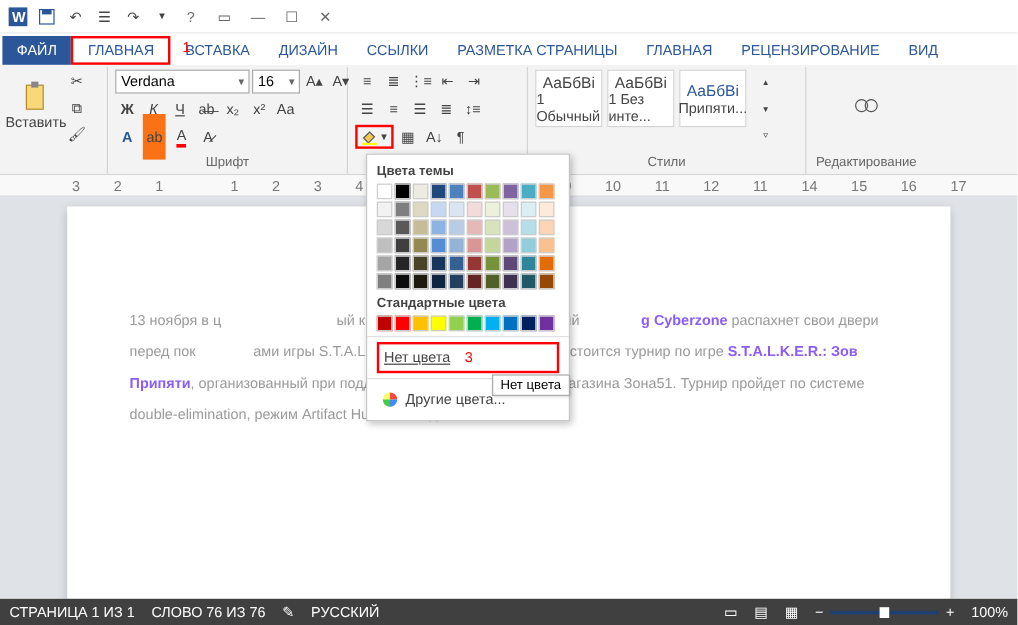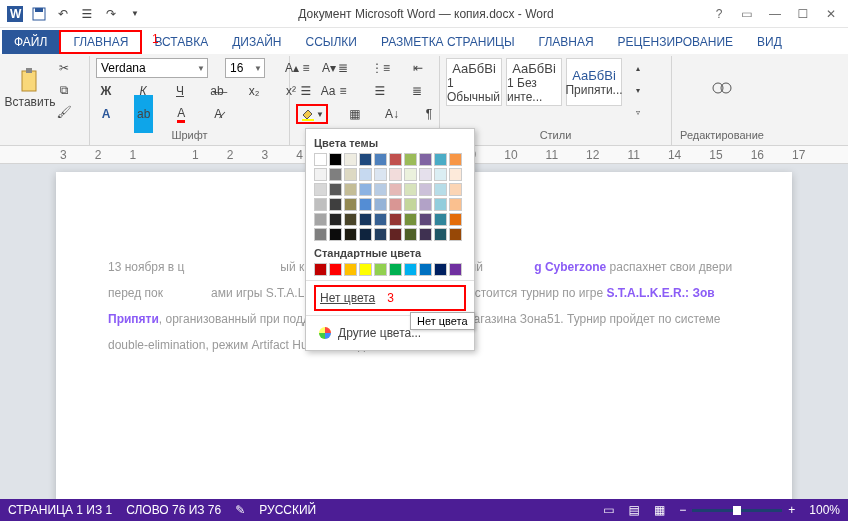--- a/index.html
+++ b/index.html
@@ -13,34 +13,34 @@
 .tabs{height:26px;background:#fff;display:flex;align-items:flex-end;padding-left:2px;position:relative}
 .tab{padding:0 12px;height:24px;display:flex;align-items:center;font-size:12px;color:#2b579a;cursor:pointer}
 .tab.file{background:#2b579a;color:#fff;height:24px}
 .tab.active{border:2px solid red;color:#2b579a}
 .callout1{position:absolute;left:152px;top:4px;color:red;font-size:12px}
 .ribbon{height:92px;background:#f3f3f3;border-bottom:1px solid #d4d4d4;display:flex;padding:2px 4px 0}
 .group{border-right:1px solid #d4d4d4;padding:2px 6px;display:flex;flex-direction:column;position:relative}
 .group-label{text-align:center;font-size:11px;color:#666;margin-top:auto;padding-bottom:2px}
 .group-body{flex:1;display:flex;gap:4px;align-items:flex-start}
 .vstack{display:flex;flex-direction:column;gap:2px}
-.hstack{display:flex;gap:17px;align-items:center}
+.hstack{display:flex;gap:2px;align-items:center}
 .rbtn{min-width:20px;height:20px;display:flex;align-items:center;justify-content:center;border:1px solid transparent;color:#444}
 .rbtn.big{width:40px;height:60px;flex-direction:column;font-size:11px}
 .rbtn.highlighted{border:2px solid red;padding:0 2px}
 .combo{height:20px;border:1px solid #ababab;background:#fff;display:flex;align-items:center;padding:0 2px 0 4px;font-size:12px}
 .combo .dd{margin-left:auto;font-size:8px;color:#666}
 .style-item{width:56px;height:48px;border:1px solid #d4d4d4;background:#fff;display:flex;flex-direction:column;align-items:center;justify-content:center;font-size:10px;color:#444}
 .style-item .sample{font-size:13px}
 .ruler{height:18px;background:#f9f9f9;border-bottom:1px solid #d4d4d4;display:flex;align-items:center;padding-left:60px;font-size:9px;color:#777;gap:28px;overflow:hidden}
 .doc-area{position:absolute;top:164px;bottom:22px;left:0;right:0;background:#dfe3e8;overflow:hidden}
 .page{position:absolute;left:56px;top:8px;width:736px;height:600px;background:#fff;box-shadow:0 2px 8px rgba(0,0,0,.2);padding:80px 52px 40px}
 .page p{font-size:18px;line-height:1.45;color:#9a9a9a;font-family:Verdana,sans-serif}
 .page b{color:#8b5cf6}
-.statusbar{position:absolute;bottom:0;left:0;right:0;height:22px;background:#4c1d95;color:#fff;display:flex;align-items:center;padding:0 8px;font-size:11px;gap:14px}
+.statusbar{position:absolute;bottom:0;left:0;right:0;height:22px;background:#404040;color:#fff;display:flex;align-items:center;padding:0 8px;font-size:11px;gap:14px}
 .statusbar .spacer{flex:1}
 .zoom{display:flex;align-items:center;gap:6px}
 .zoom-track{width:90px;height:3px;background:#1e3f70;position:relative}
 .zoom-thumb{position:absolute;left:45%;top:-3px;width:8px;height:9px;background:#fff}
 
 .popup{position:absolute;left:305px;top:128px;width:170px;background:#fff;border:1px solid #c6c6c6;box-shadow:2px 2px 6px rgba(0,0,0,.25);padding:6px 8px 4px;z-index:50}
 .popup h4{font-size:11px;font-weight:bold;color:#444;margin:2px 0 4px}
 .swatch-row{display:flex;gap:2px;margin-bottom:2px}
 .sw{width:13px;height:13px;border:1px solid #ccc}
 .popup .sep{height:1px;background:#e0e0e0;margin:4px -8px}
@@ -65,21 +65,20 @@
         <svg width="14" height="14">
           <rect x="1" y="1" width="12" height="12" fill="none" stroke="#2b579a"></rect>
           <rect x="3" y="1" width="8" height="4" fill="#2b579a"></rect>
         </svg>
       </div>
     <div class="qat-btn">↶</div>
     <div class="qat-btn">☰</div>
     <div class="qat-btn">↷</div>
     <div class="qat-btn" style="font-size:8px">▼</div>
   </div>
-  <div class="title">Документ Microsoft Word — копия.docx - Word</div>
   <div class="win-controls">
     <div class="win-btn">?</div>
     <div class="win-btn">▭</div>
     <div class="win-btn">—</div>
     <div class="win-btn">☐</div>
     <div class="win-btn">✕</div>
   </div>
 </div>
 
 <div class="tabs">
@@ -132,21 +131,21 @@
         <div class="rbtn" style="font-style:italic">К</div>
         <div class="rbtn" style="text-decoration:underline">Ч</div>
         <div class="rbtn">a̶b̶</div>
         <div class="rbtn">x₂</div>
         <div class="rbtn">x²</div>
         <div class="rbtn">Aa</div>
       </div>
       <div class="hstack">
         <div class="rbtn" style="color:#2b579a;font-weight:bold">A</div>
         <div class="rbtn">
-            <span style="background:#0ea5e9;padding:12px 3px">ab</span>
+            <span style="background:#f97316;padding:12px 3px">ab</span>
           </div>
         <div class="rbtn">
             <span style="border-bottom:3px solid red">A</span>
           </div>
         <div class="rbtn">A̷</div>
       </div>
     </div>
     <div class="group-label">Шрифт</div>
   </div>
 

